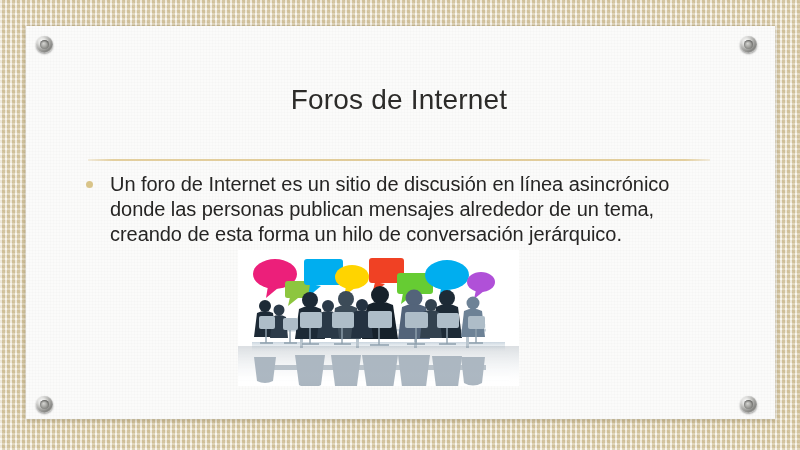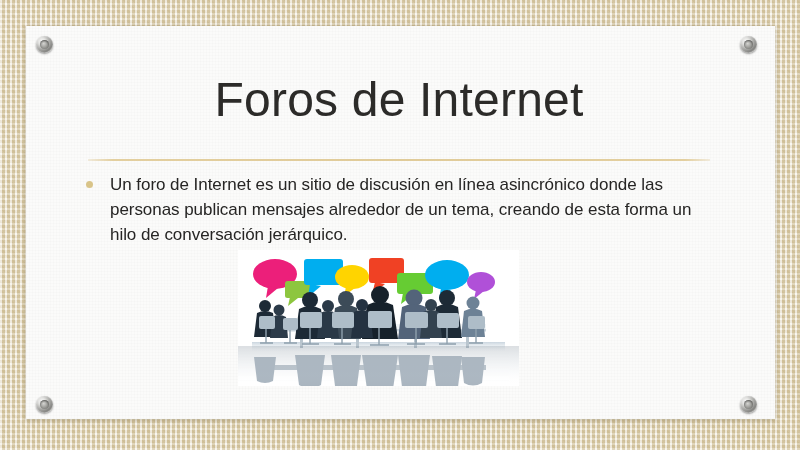--- a/index.html
+++ b/index.html
@@ -95,21 +95,21 @@
   #screw-bl { left: 36px;  top: 396px; }
   #screw-br { left: 740px; top: 396px; }
 
   
   #page-title {
     position: absolute;
     left: 88px;
     top: 76px;
     width: 622px;
     text-align: center;
-    font-size: 48px;
+    font-size: 28px;
     font-weight: 400;
     line-height: 48px;
     color: #2c2b29;
     letter-spacing: 0.2px;
     white-space: nowrap;
   }
 
   
   #title-divider {
     position: absolute;
@@ -140,21 +140,21 @@
     flex: 0 0 auto;
     width: 7px;
     height: 7px;
     border-radius: 50%;
     background: #d9c489;
     margin-top: 9px;
     margin-right: 17px;
   }
   #bullet-text {
     flex: 1 1 auto;
-    font-size: 17px;
+    font-size: 20px;
     line-height: 25px;
     color: #262524;
     letter-spacing: -0.05px;
   }
 
   
   #meeting-image {
     position: absolute;
     left: 238px;
     top: 250px;

